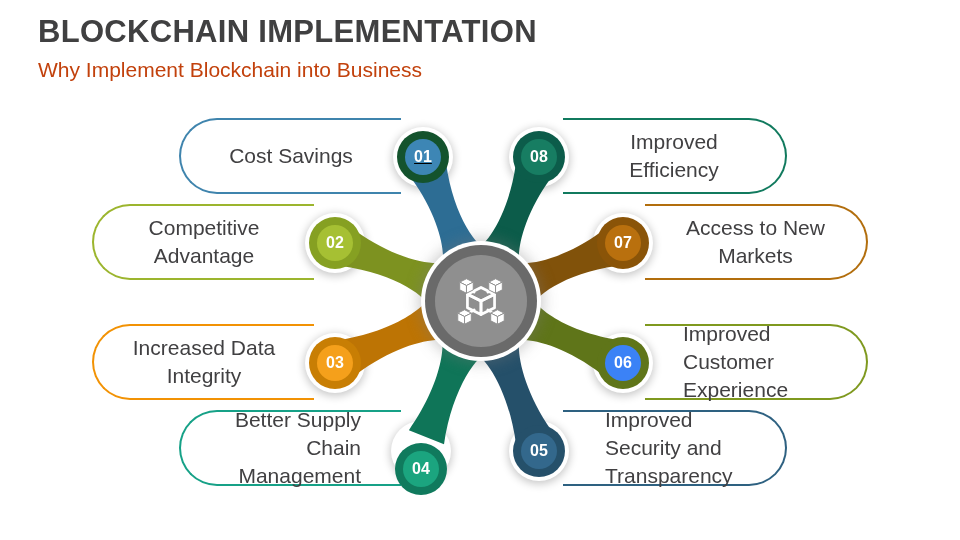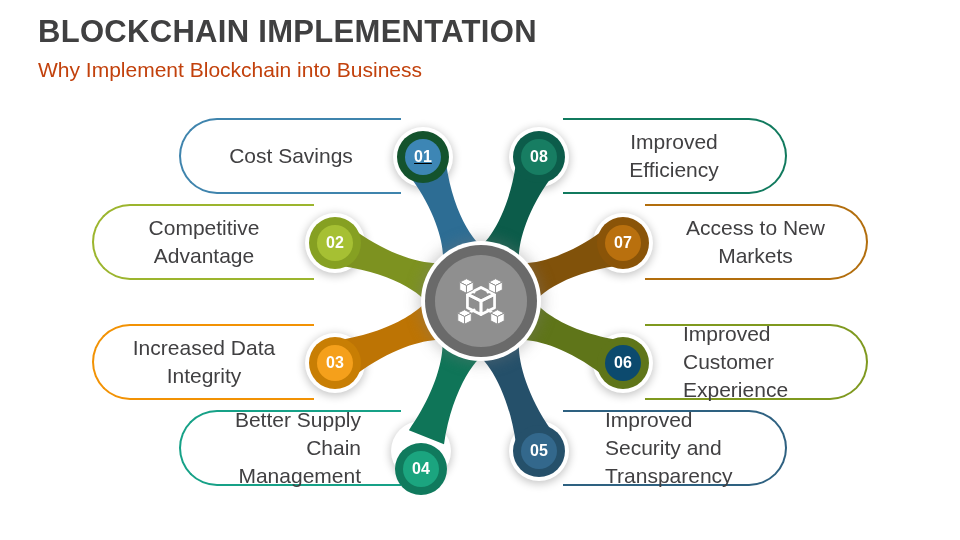--- a/index.html
+++ b/index.html
@@ -114,21 +114,21 @@
       <div class="node-inner" style="background: rgb(27, 165, 127);">
         <span class="num">04</span>
       </div>
     </div>
     <div class="node n5" style="background: rgb(37, 80, 106);">
       <div class="node-inner" style="background: rgb(51, 104, 140);">
         <span class="num">05</span>
       </div>
     </div>
     <div class="node n6" style="background: rgb(95, 117, 25);">
-      <div class="node-inner" style="background: #0c4a6e;">
+      <div class="node-inner" style="background: #3b82f6;">
         <span class="num">06</span>
       </div>
     </div>
     <div class="node n7" style="background: rgb(138, 84, 8);">
       <div class="node-inner" style="background: rgb(185, 112, 14);">
         <span class="num">07</span>
       </div>
     </div>
     <div class="node n8" style="background: rgb(12, 92, 74);">
       <div class="node-inner" style="background: rgb(23, 125, 98);">

